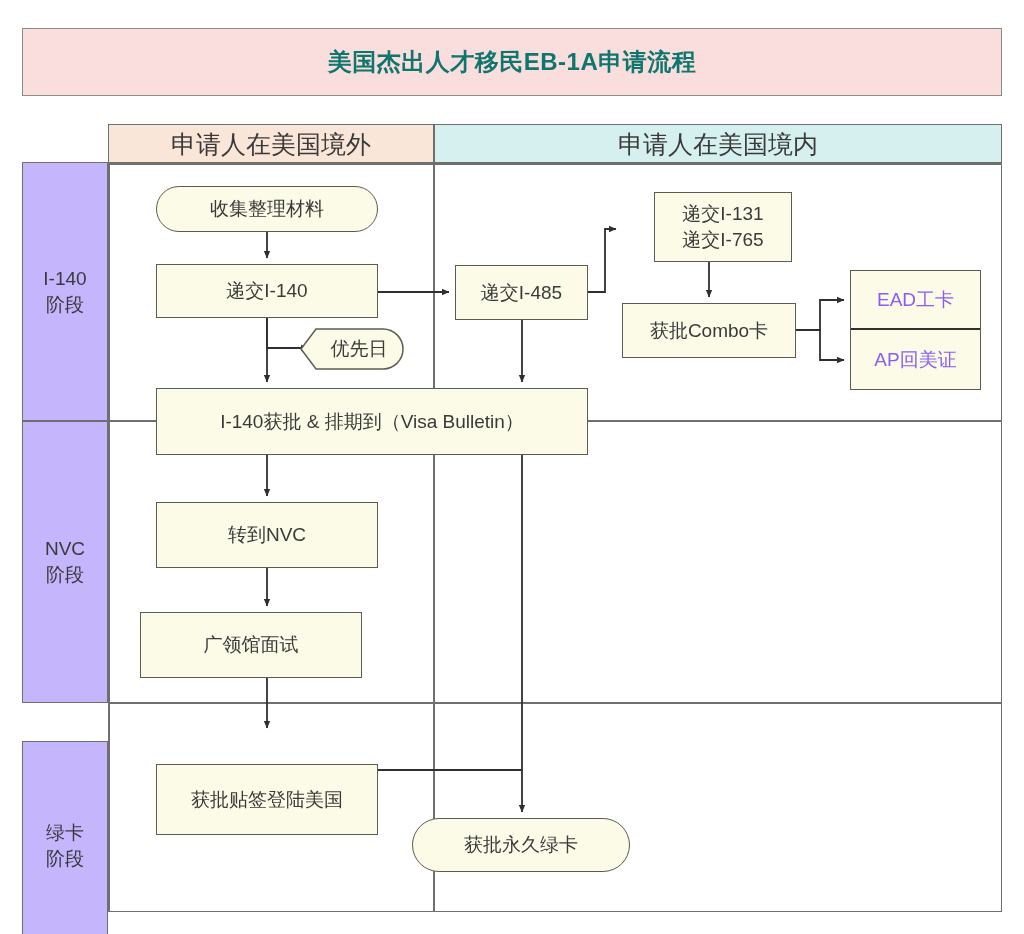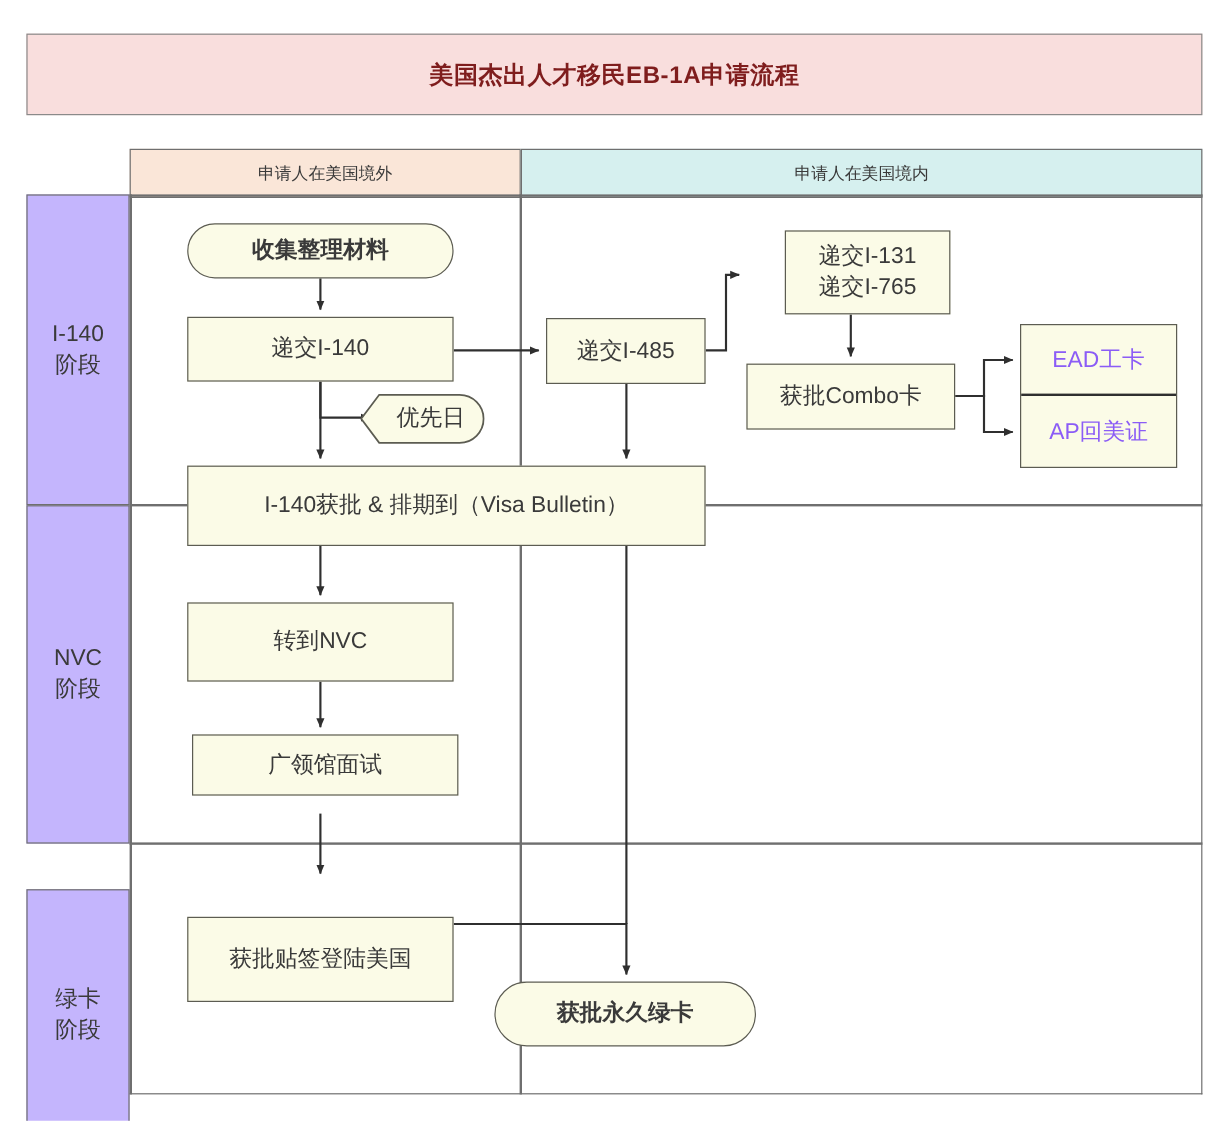--- a/index.html
+++ b/index.html
@@ -11,28 +11,28 @@
   #stage{position:absolute;left:0;top:0;width:1024px;height:934px;}
 
   
   .title-banner{
     position:absolute;left:22px;top:28px;width:980px;height:68px;
     background:#f9dedd;border:1px solid #8a8a8a;
     display:flex;align-items:center;justify-content:center;
     box-sizing:border-box;
   }
   .title-banner .title-text{
-    font-size:20px;font-weight:bold;color:#7f1d1d;letter-spacing:.5px;
+    font-size:24px;font-weight:bold;color:#0f766e;letter-spacing:.5px;
   }
 
   
   .lane-head{
     position:absolute;height:41px;box-sizing:border-box;
     border:1px solid #6f6f6f;display:flex;align-items:center;justify-content:center;
-    font-size:14px;color:#3a3a3a;
+    font-size:25px;color:#3a3a3a;
   }
   .lane-head.outside{left:108px;top:124px;width:326px;background:#fae6d8;}
   .lane-head.inside{left:434px;top:124px;width:568px;background:#d6f0ef;}
 
   
   .row-label{
     position:absolute;left:22px;width:86px;box-sizing:border-box;
     background:#c4b5fd;border:1px solid #6f6f6f;
     display:flex;flex-direction:column;align-items:center;justify-content:center;
     font-size:19px;color:#3a3a3a;line-height:1.35;
@@ -45,21 +45,21 @@
   .grid-line{position:absolute;background:#6f6f6f;}
 
   
   .node{
     position:absolute;box-sizing:border-box;
     background:#fbfbe7;border:1.5px solid #5c5c52;
     display:flex;align-items:center;justify-content:center;
     font-size:19px;color:#3a3a3a;text-align:center;line-height:1.35;
     z-index:4;
   }
-  .node.stadium{border-radius:26px;font-weight:bold;}
+  .node.stadium{border-radius:26px;}
   .node.two-line{flex-direction:column;}
   .node .ln{display:block;}
 
   
   .node.flagshape{
     border:none;background:transparent;padding:0;
   }
   .node.flagshape .flag-svg{position:absolute;left:0;top:0;}
   .node.flagshape .flag-label{position:relative;z-index:2;padding-left:14px;}
 
@@ -191,21 +191,21 @@
   </div>
 
   <div class="node" style="left:156px;top:388px;width:432px;height:67px;">
     <span>I-140获批 &amp; 排期到（Visa Bulletin）</span>
   </div>
 
   <div class="node" style="left:156px;top:502px;width:222px;height:66px;">
     <span>转到NVC</span>
   </div>
 
-  <div class="node" style="left:160px;top:612px;width:222px;height:51px;">
+  <div class="node" style="left:140px;top:612px;width:222px;height:66px;">
     <span>广领馆面试</span>
   </div>
 
   <div class="node" style="left:156px;top:764px;width:222px;height:71px;">
     <span>获批贴签登陆美国</span>
   </div>
 
   <div class="node stadium" style="left:412px;top:818px;width:218px;height:54px;border-radius:34px;">
     <span>获批永久绿卡</span>
   </div>

